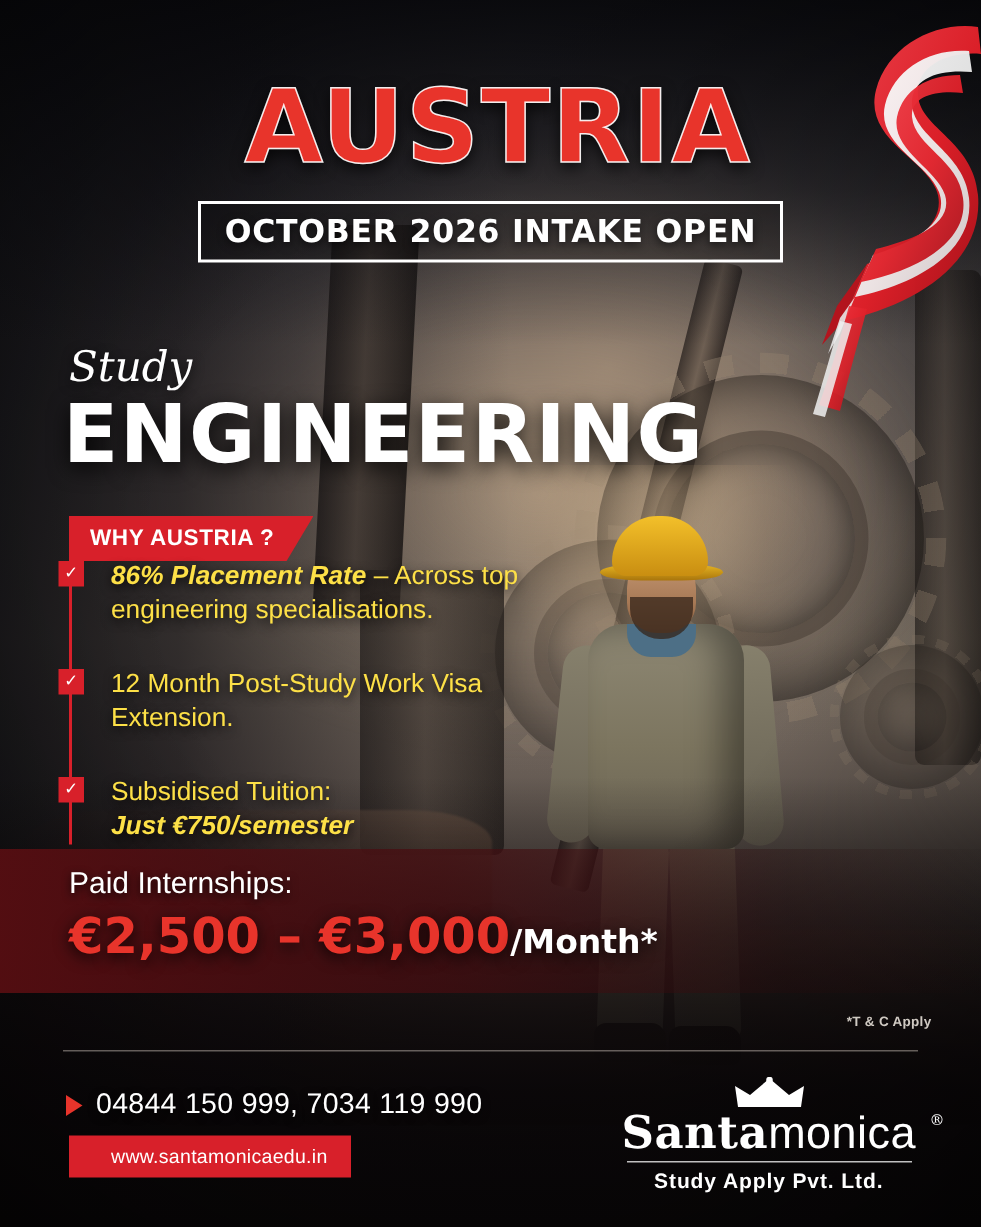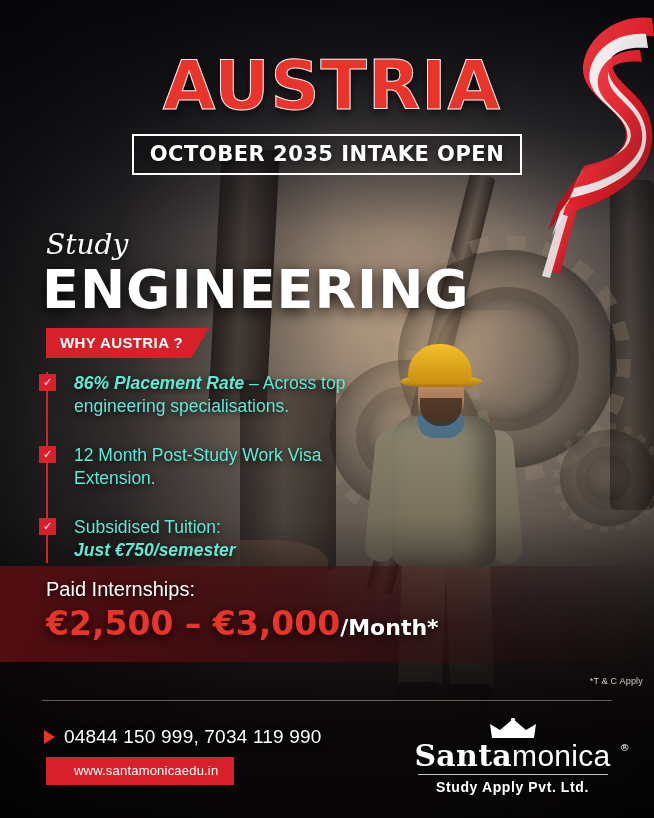--- a/index.html
+++ b/index.html
@@ -255,21 +255,21 @@
     font-family: "DejaVu Sans", sans-serif;
     font-weight: bold;
     font-size: 54px;
     letter-spacing: 1px;
     color: #ffffff;
     text-shadow: 0 4px 14px rgba(0,0,0,0.85);
   }
 
   
   #why-tag {
-    position: absolute; left: 46px; top: 328px;
+    position: absolute; left: 46px; top: 344px;
     background: #d8202a;
     color: #fff;
     font-weight: bold;
     font-size: 15px;
     letter-spacing: 0.4px;
     padding: 6px 26px 7px 14px;
     clip-path: polygon(0 0, 100% 0, 89% 100%, 0 100%);
   }
 
   
@@ -290,21 +290,21 @@
     position: absolute;
     left: -9px; top: 2px;
     width: 17px; height: 17px;
     background: #d8202a;
     color: #fff;
     font-size: 11px;
     line-height: 17px;
     text-align: center;
   }
   .benefit-text {
-    color: #5eead4;
+    color: #fde047;
     font-size: 17.5px;
     line-height: 1.32;
     text-shadow: 0 2px 7px rgba(0,0,0,0.85);
   }
   .em-bold-italic { font-weight: bold; font-style: italic; }
   .bold-italic-line { font-weight: bold; font-style: italic; display: block; }
 
   
   #internship-band {
     position: absolute;
@@ -327,24 +327,25 @@
     text-shadow: 0 3px 10px rgba(0,0,0,0.8);
     white-space: nowrap;
   }
   #internship-amount .per-month {
     color: #ffffff;
     font-size: 22px;
     font-weight: bold;
     margin-top: 40px;
   }
   #tc-apply {
-    position: absolute; right: 11px; top: 676px;
+    position: absolute; right: 33px; top: 676px;
     color: #cfc9c2;
     font-size: 9px;
     letter-spacing: 0.2px;
+    font-weight: bold;
   }
 
   
   #divider {
     position: absolute;
     left: 42px; right: 42px; top: 700px;
     height: 1px;
     background: rgba(210,200,190,0.45);
   }
 
@@ -468,21 +469,21 @@
     <path d="M172 26 C146 24 122 38 116 62 C110 88 144 100 152 120 C160 142 132 154 108 162 L96 190 C136 182 176 160 172 124 C169 94 136 84 134 62 C133 44 152 38 174 40 Z" fill="url(#rw)" opacity="0.95"></path>
     <path d="M166 42 C144 42 128 52 124 70 C120 92 150 104 156 122 C162 142 134 152 110 158 L100 180 C140 172 172 152 168 124 C165 98 136 90 134 70 C133 56 150 52 168 54 Z" fill="url(#rr)" opacity="0.95"></path>
     <path d="M104 168 L88 206 L74 222 L84 196 Z" fill="#b3141d"></path>
     <path d="M96 190 L86 214 L78 228 L86 204 Z" fill="#e8e8e8" opacity="0.9"></path>
     <path d="M92 196 C86 218 80 240 72 262 L86 266 C92 242 98 220 104 198 Z" fill="url(#rr)" opacity="0.9"></path>
     <path d="M86 206 C80 228 74 248 68 268 L76 270 C82 250 88 228 94 208 Z" fill="#f0f0f0" opacity="0.85"></path>
   </svg>
 
   <div id="headline">
     <h1 id="country-title">AUSTRIA</h1>
-    <div id="intake-banner">OCTOBER 2035 INTAKE OPEN</div>
+    <div id="intake-banner">OCTOBER 2026 INTAKE OPEN</div>
   </div>
 
   <div id="study-word">Study</div>
   <div id="engineering-word">ENGINEERING</div>
 
   <div id="why-tag">WHY AUSTRIA ?</div>
 
   <div id="benefits">
 
     <div class="benefit">

